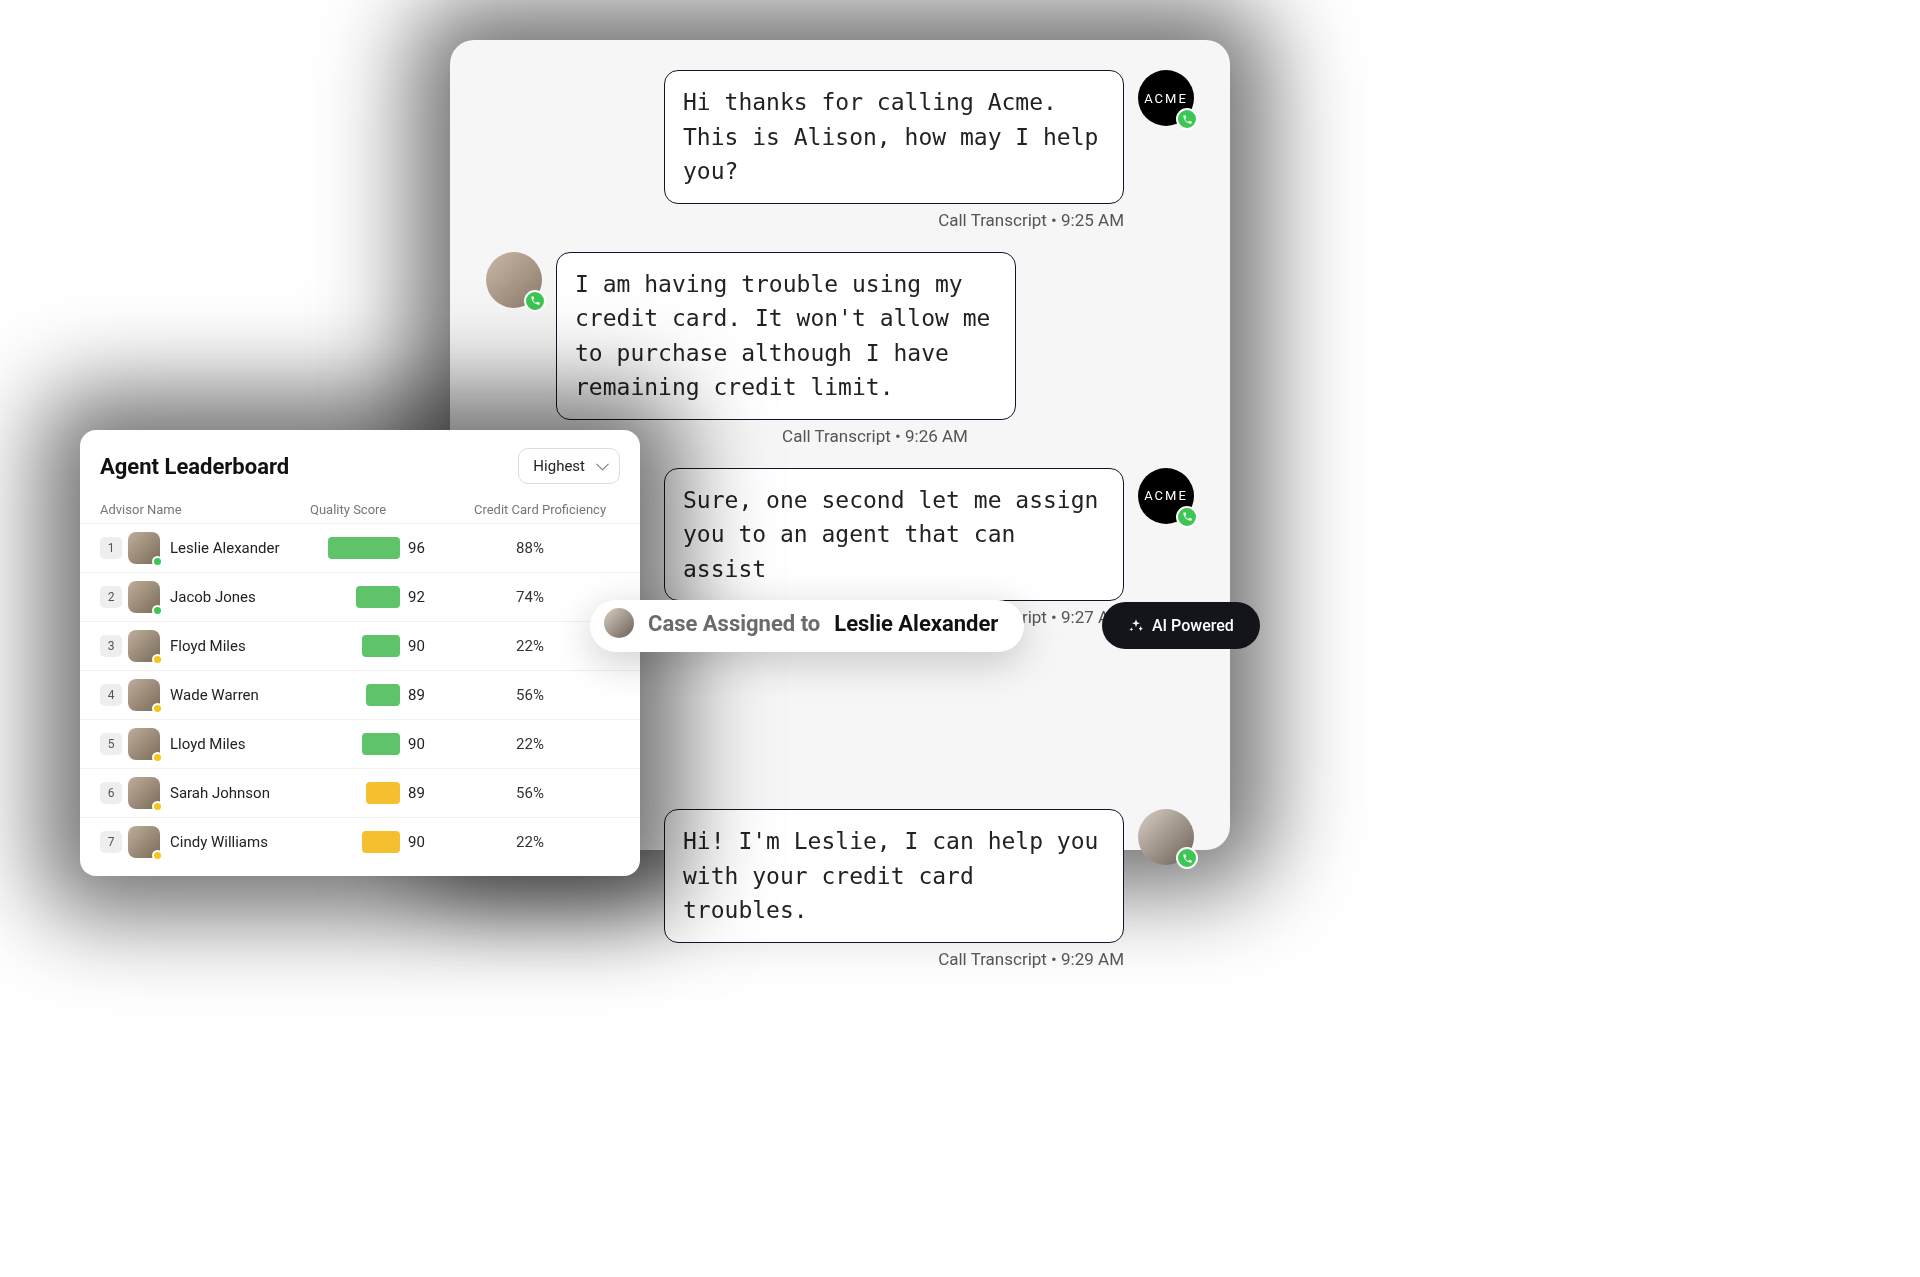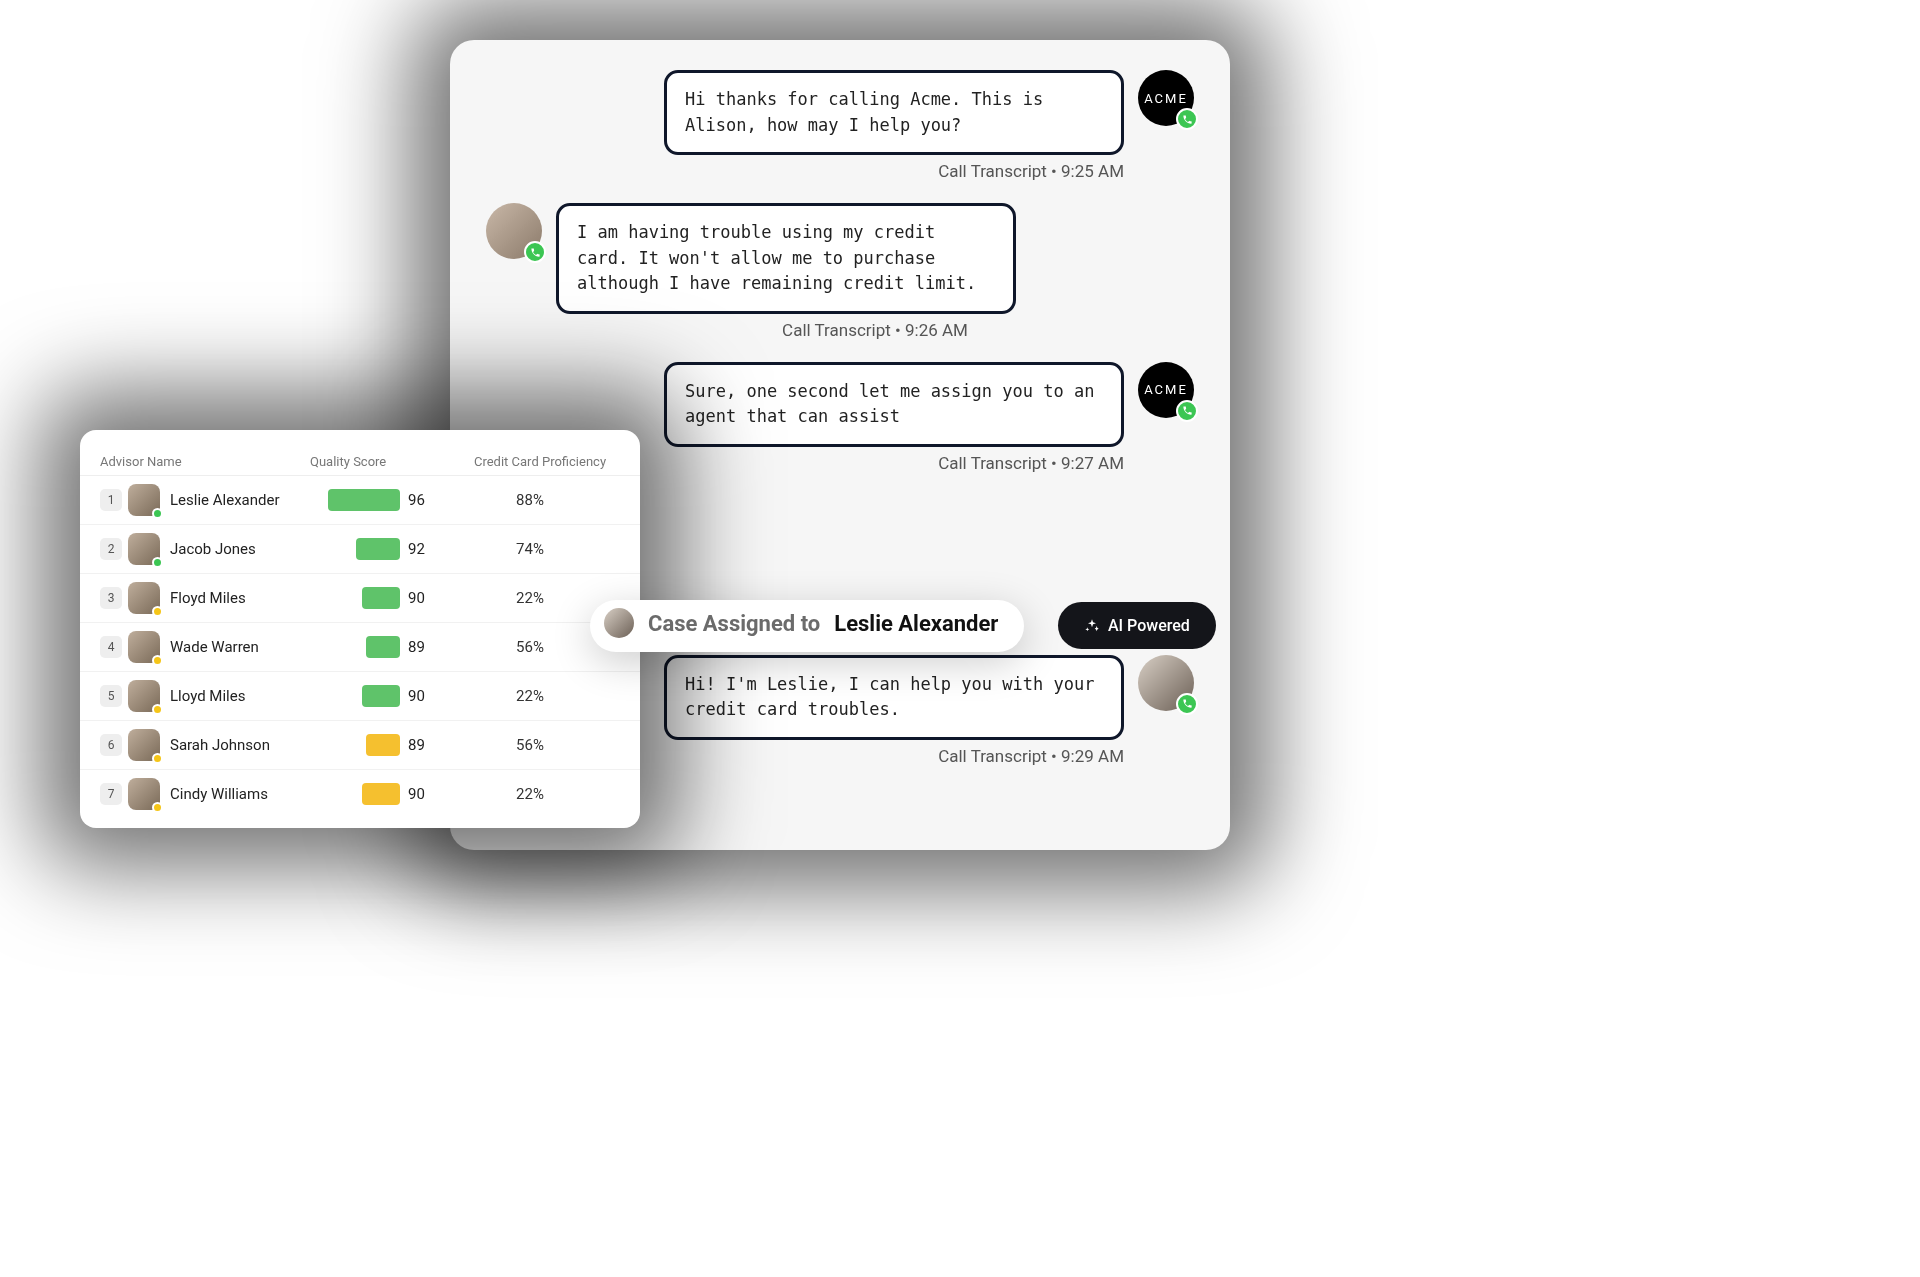--- a/index.html
+++ b/index.html
@@ -32,25 +32,25 @@
   }
   .msg-row {
     display: flex;
     align-items: flex-start;
     margin-bottom: 6px;
   }
   .msg-row.agent { justify-content: flex-end; }
   .msg-row.customer { justify-content: flex-start; }
   .bubble {
     background: #fff;
-    border: 3px solid #0f172a;
+    border: 1px solid #0f172a;
     border-radius: 14px;
     padding: 14px 18px;
     font-family: ui-monospace, "SF Mono", Menlo, Consolas, monospace;
-    font-size: 17px;
+    font-size: 23px;
     line-height: 1.5;
     color: #222;
     max-width: 460px;
   }
   .avatar {
     width: 56px;
     height: 56px;
     border-radius: 50%;
     background: #000;
     display: flex;
@@ -177,21 +177,21 @@
     font-size:22px;
   }
   .case-pill .mini-av{
     width:30px;height:30px;border-radius:50%;
     background:linear-gradient(135deg,#d8cfc5,#6b5f55);
   }
   .case-pill .t1{color:#6b6b6b;font-weight:700;}
   .case-pill .t2{color:#111;font-weight:700;}
 
   .ai-pill{
-    position:absolute;left:1008px;top:582px;
+    position:absolute;left:1052px;top:582px;
     background:#14151a;color:#fff;border-radius:999px;
     padding:14px 26px;font-size:16px;font-weight:500;
     display:flex;align-items:center;gap:8px;z-index:9;
   }
   .ai-pill svg{width:16px;height:16px;fill:#fff;}
 
   .partial-bubble{
     position:absolute;left:400px;top:475px;
     background:#fff;border:1px solid #e2e2e2;border-radius:0 14px 14px 0;
     padding:14px 18px;font-family:ui-monospace,Menlo,monospace;font-size:17px;
@@ -260,20 +260,24 @@
       </div>
     </div>
     <div class="meta right">Call Transcript • 9:29 AM</div>
 
   </div>
 
   <div class="partial-bubble">ome thanks!</div>
   <div class="partial-meta">anscript • 9:28 AM</div>
 
   <div class="leaderboard">
+    <div class="lb-head">
+      <div class="lb-title">Agent Leaderboard</div>
+      <div class="lb-select">Highest</div>
+    </div>
     <div class="lb-cols">
       <div>Advisor Name</div>
       <div>Quality Score</div>
       <div>Credit Card Proficiency</div>
     </div>
     <div id="lb-rows">
         <div class="lb-row">
           <div class="rank">1</div>
           <div class="lb-avatar">
             <span class="dot green"></span>

